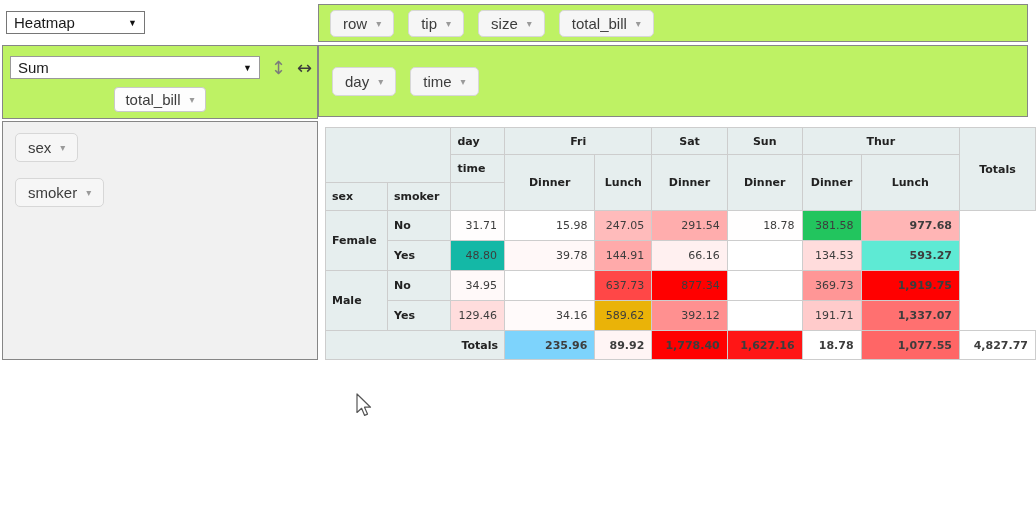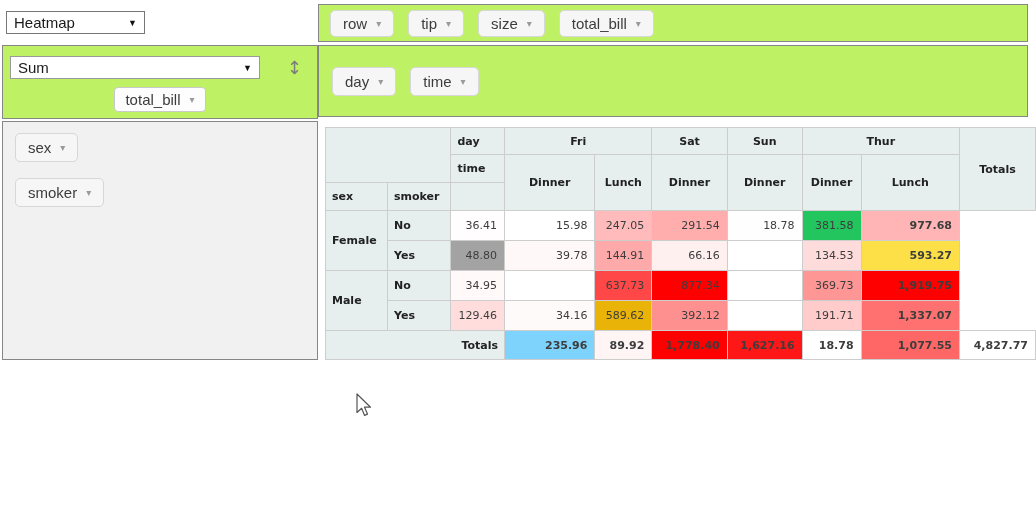--- a/index.html
+++ b/index.html
@@ -17,21 +17,21 @@
   .row-attrs    { left:2px;   top:121px; width:316px; height:239px; padding:11px 12px; background:#f1f1f1; }
   
   .fake-select {
     background:#fff; border:1px solid #767676; box-sizing:border-box;
     display:flex; align-items:center; justify-content:space-between;
     padding:0 7px; font-size:15px; color:#1a1a1a; cursor:default;
   }
   .renderer-select { position:absolute; left:6px; top:11px; width:139px; height:23px; }
   .agg-select { width:250px; height:23px; border-color:#999; }
   .sel-arrow { font-size:9px; color:#111; margin-left:6px; }
-  .agg-row { position:absolute; left:7px; top:10px; display:flex; align-items:center;gap:16px; }
+  .agg-row { position:absolute; left:7px; top:10px; display:flex; align-items:center; }
   .order-btn { font-family:"DejaVu Sans", sans-serif; font-size:18px; line-height:1; margin-left:11px; cursor:pointer; }
   .row-order { color:#7b7b7b; }
   .col-order { color:#3c3c3c; }
   .vals-row { position:absolute; left:0; top:41px; width:100%; display:flex; justify-content:center; }
   
   .attr {
     background:#f6f6f6; border:1px solid #d7d7d7; border-radius:5px;
     padding:4px 12px; font-size:15px; color:#3c3c3c; white-space:nowrap;
     display:inline-flex; align-items:center; cursor:move; margin-right:14px;
   }
@@ -158,37 +158,37 @@
         <tr style="height: 28px;">
           <th>sex</th>
           <th>smoker</th>
           <th></th>
         </tr>
       </thead>
       <tbody>
         <tr style="height: 30px;">
           <th rowspan="2">Female</th>
           <th>No</th>
-          <td style="background-color: rgb(255, 253, 253);">36.41</td>
+          <td style="background-color: rgb(255, 253, 253);">31.71</td>
           <td style="background-color: rgb(255, 255, 255);">15.98</td>
           <td style="background-color: rgb(255, 187, 187);">247.05</td>
           <td style="background-color: rgb(255, 173, 173);">291.54</td>
           <td style="background-color: rgb(255, 254, 254);">18.78</td>
           <td style="background-color: #22c55e;">381.58</td>
           <td class="total" style="background-color: rgb(255, 181, 181);">977.68</td>
         </tr>
         <tr style="height: 30px;">
           <th>Yes</th>
-          <td style="background-color: #a3a3a3;">48.80</td>
+          <td style="background-color: #14b8a6;">48.80</td>
           <td style="background-color: rgb(255, 248, 248);">39.78</td>
           <td style="background-color: rgb(255, 170, 170);">144.91</td>
           <td style="background-color: rgb(255, 240, 240);">66.16</td>
           <td></td>
           <td style="background-color: rgb(255, 220, 220);">134.53</td>
-          <td class="total" style="background-color: #fde047; padding-left: 48px;">593.27</td>
+          <td class="total" style="background-color: #5eead4; padding-left: 48px;">593.27</td>
         </tr>
         <tr style="height: 30px;">
           <th rowspan="2">Male</th>
           <th>No</th>
           <td style="background-color: rgb(255, 249, 249);">34.95</td>
           <td></td>
           <td style="background-color: rgb(255, 71, 71);">637.73</td>
           <td style="background-color: rgb(255, 0, 0);">877.34</td>
           <td></td>
           <td style="background-color: rgb(255, 150, 150);">369.73</td>

